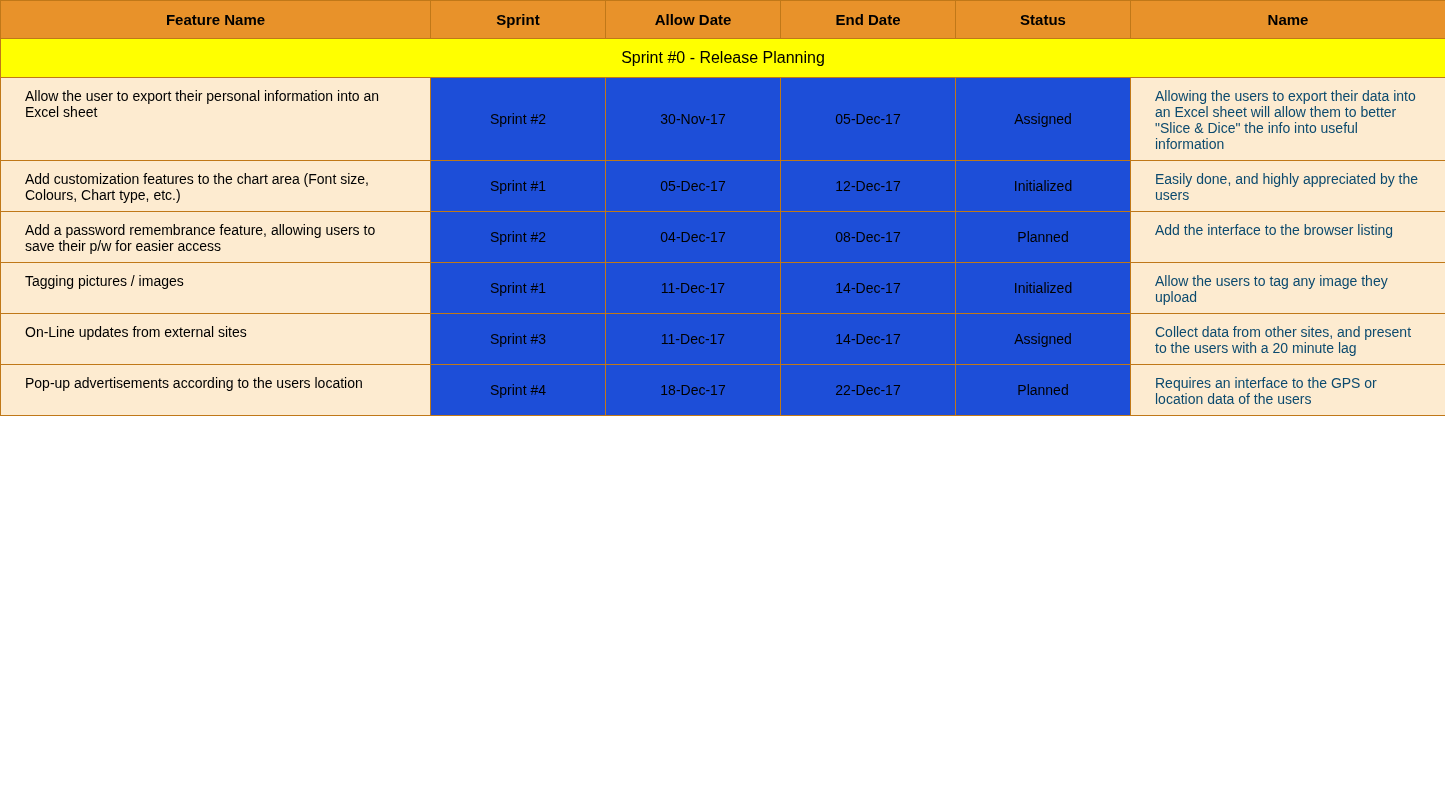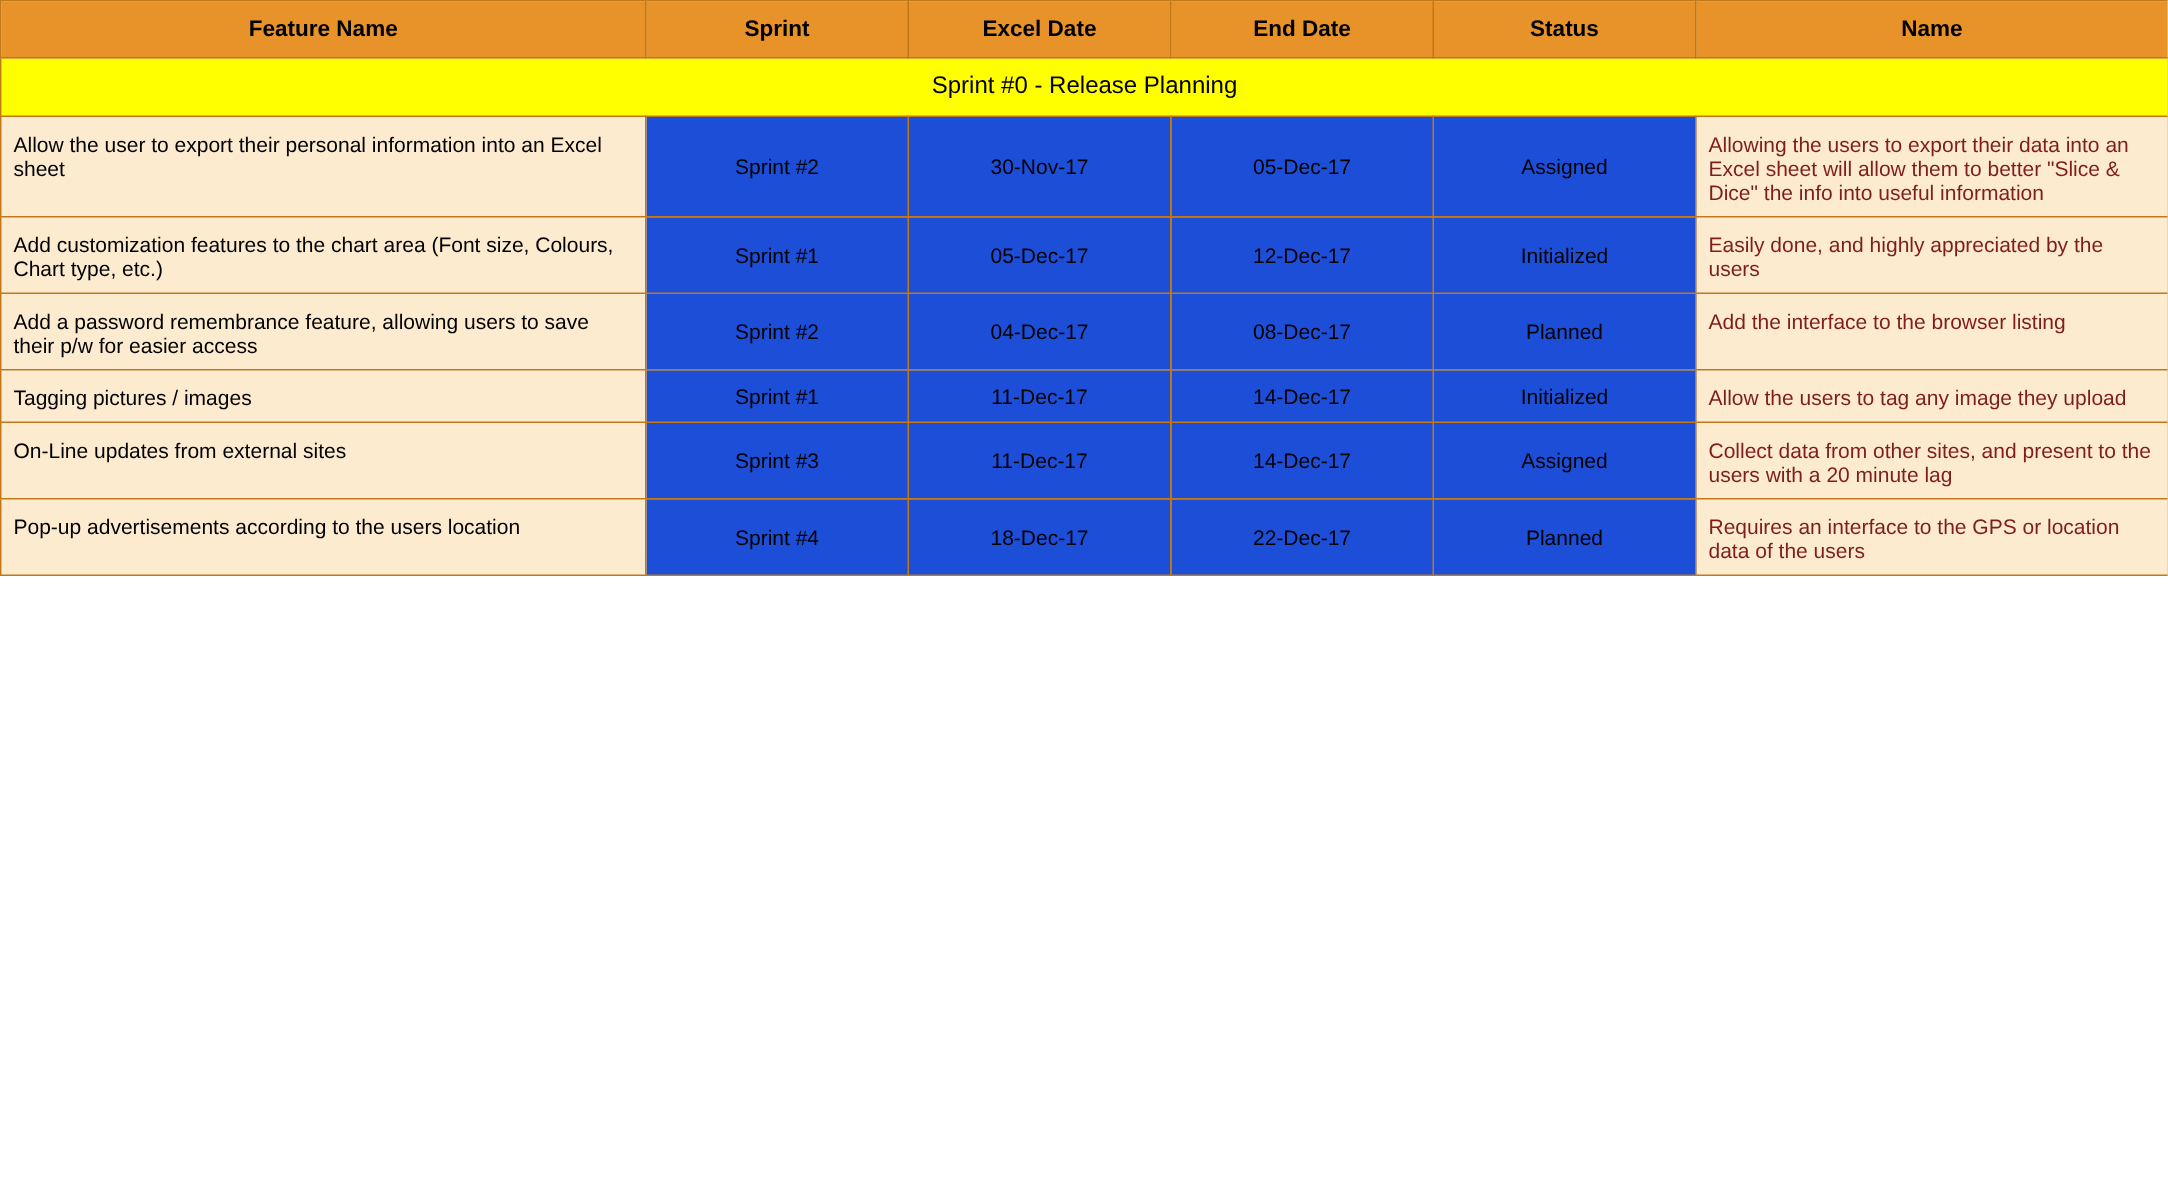--- a/index.html
+++ b/index.html
@@ -34,58 +34,58 @@
       color: #000;
       font-weight: normal;
       font-size: 16px;
       text-align: center;
       padding: 10px 8px;
       border: 1px solid #c07818;
     }
     .feature-row td {
       border: 1px solid #c07818;
       vertical-align: middle;
-      padding: 8px 8px;
+      padding: 8px 24px;
     }
     .feature-row .td-feature {
       background-color: #FDEBD0;
       color: #000;
       font-size: 14px;
       vertical-align: top;
       padding-top: 10px;
     }
     .feature-row .td-center {
       background-color: #1d4ed8;
       text-align: center;
       color: #000;
     }
     .feature-row .td-goal {
       background-color: #FDEBD0;
-      color: #7f1d1d;
+      color: #0c4a6e;
       vertical-align: top;
       padding-top: 10px;
     }
   </style>
 </head>
 <body>
 
 <table>
   <colgroup>
     <col class="col-feature">
     <col class="col-sprint">
     <col class="col-start">
     <col class="col-end">
     <col class="col-status">
     <col class="col-goal">
   </colgroup>
   <thead>
     <tr>
       <th>Feature Name</th>
       <th>Sprint</th>
-      <th>Excel Date</th>
+      <th>Allow Date</th>
       <th>End Date</th>
       <th>Status</th>
       <th>Name</th>
     </tr>
   </thead>
   <tbody id="table-body">
     <tr class="sprint-header-row">
       <td colspan="6">Sprint #0 - Release Planning</td>
     </tr>
 

